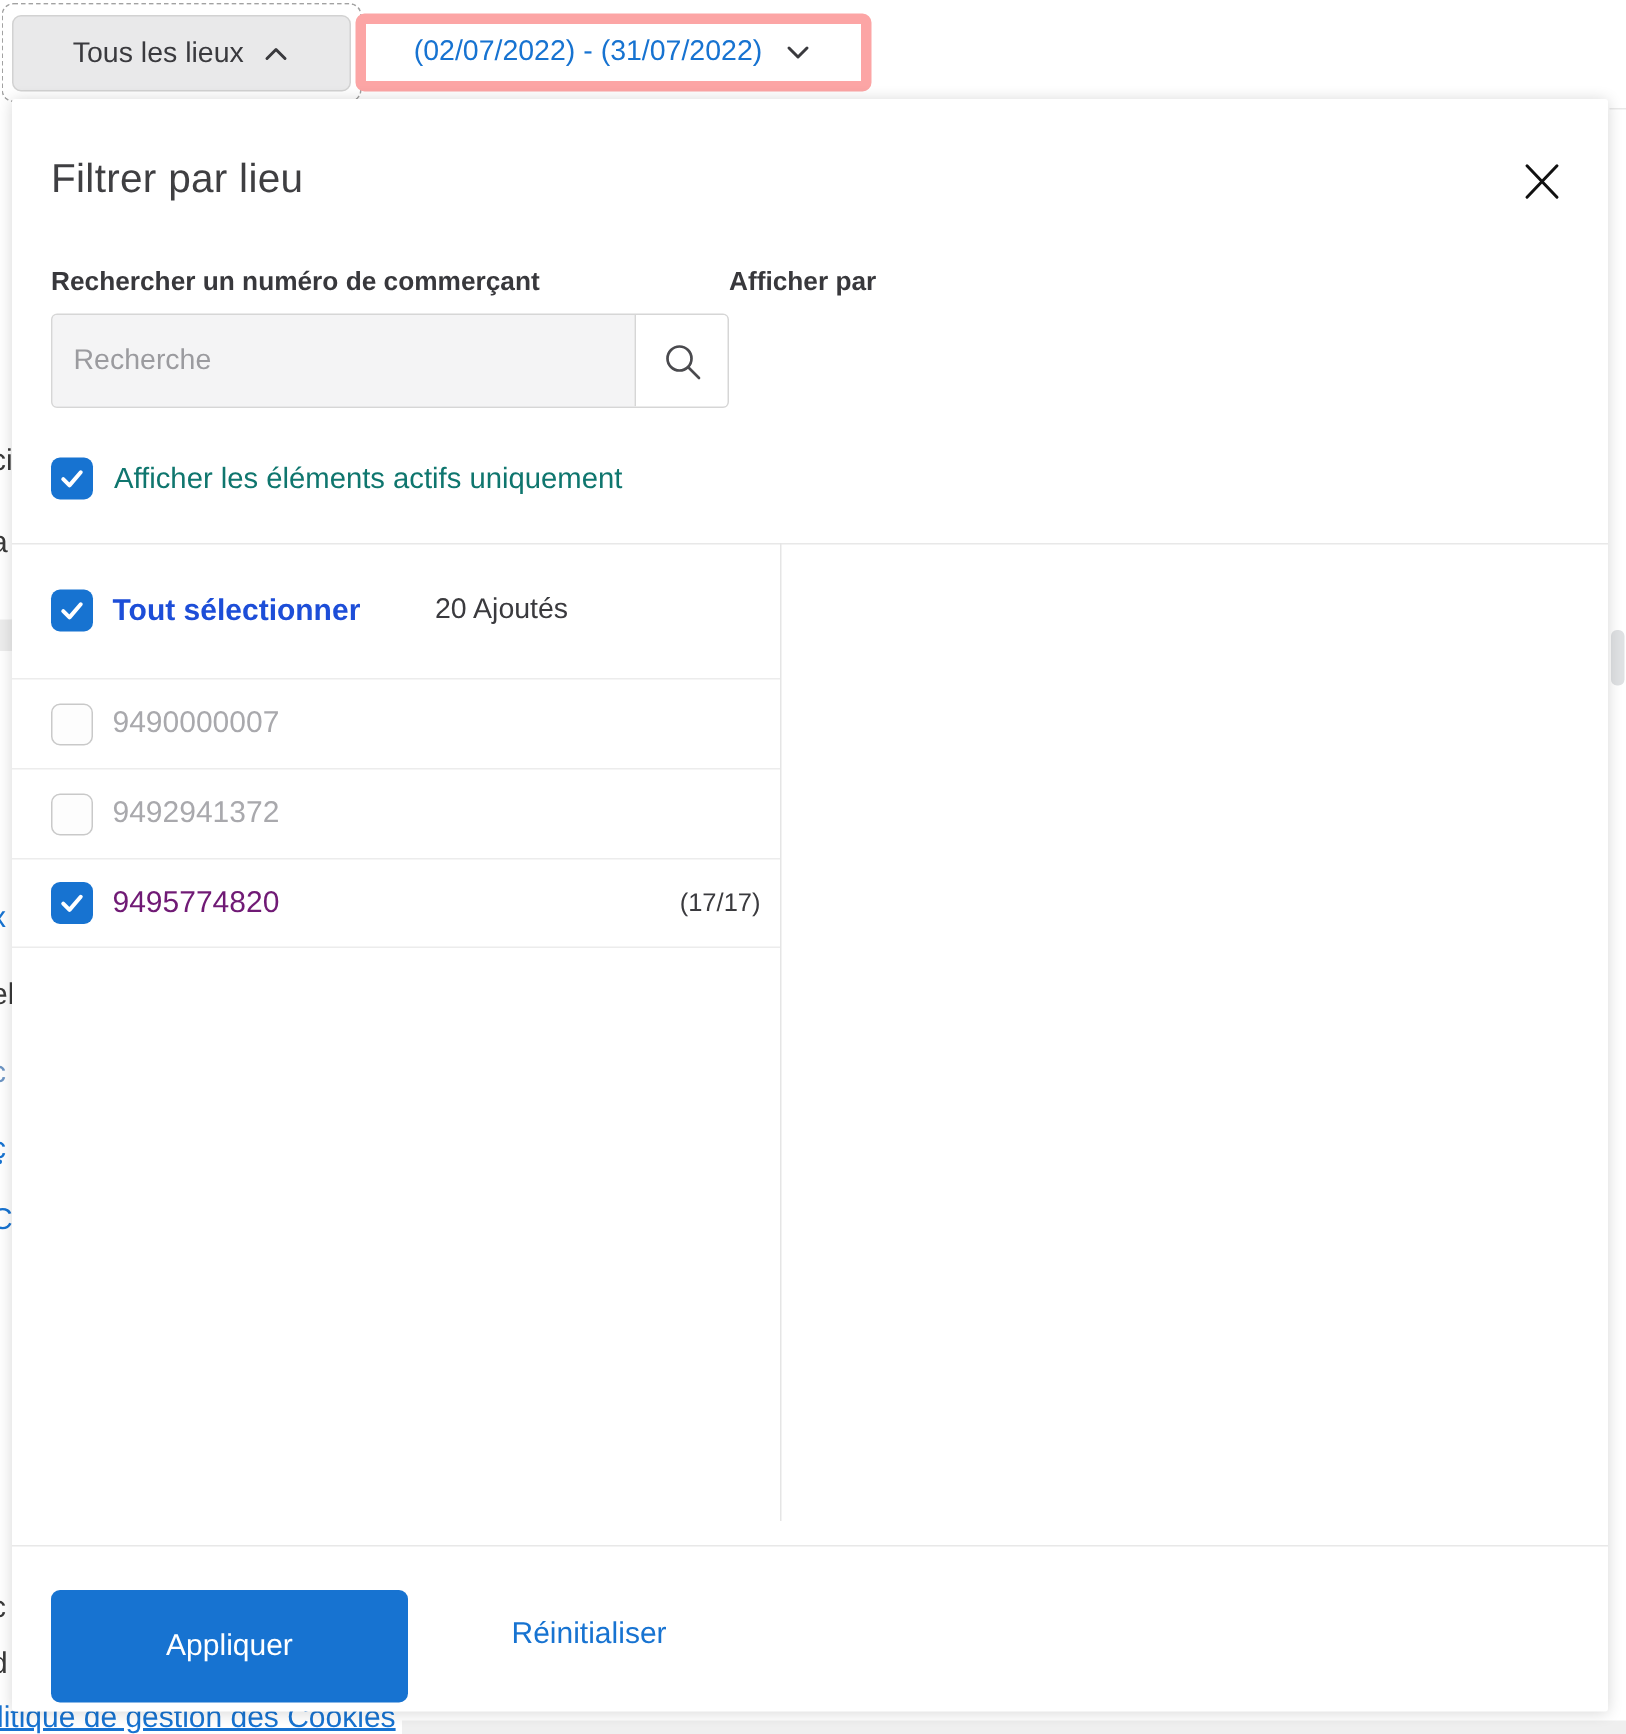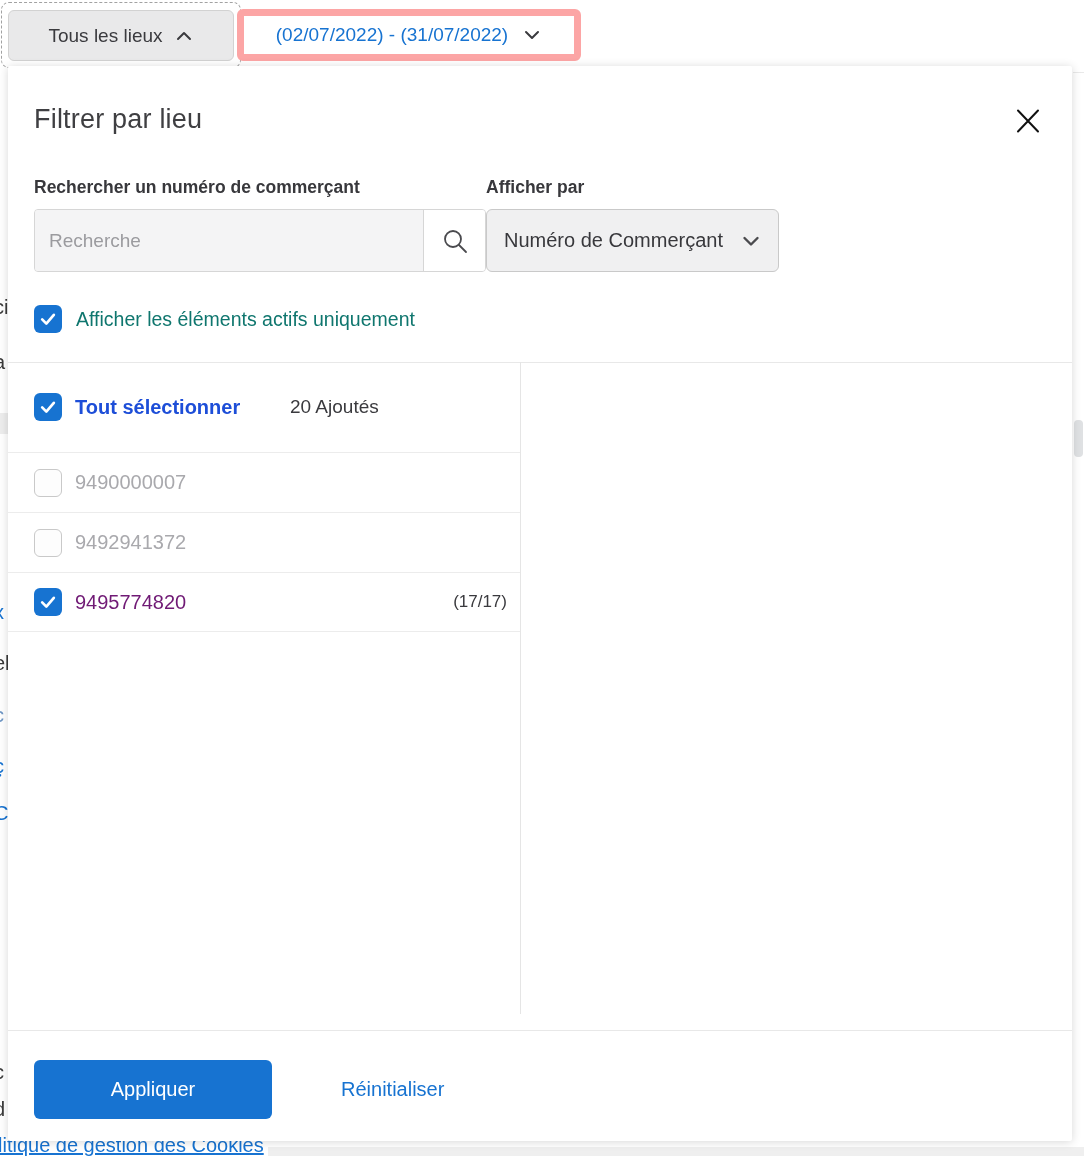--- a/index.html
+++ b/index.html
@@ -64,21 +64,21 @@
   .selectall-row .added{font-size:19px;color:#3a3a3e;position:absolute;left:282px;}
 
   .merchant-list{position:absolute;left:0;top:386px;width:512px;}
   .m-row{height:60px;display:flex;align-items:center;padding-left:26px;box-sizing:border-box;border-top:1px solid #ececec;}
   .m-row:last-child{border-bottom:1px solid #ececec;}
   .m-row .mid{font-size:20px;margin-left:13px;}
   .m-row .mid.off{color:#a9a9ad;}
   .m-row .mid.on{color:#701a75;}
   .m-row .mcount{margin-left:auto;margin-right:13px;font-size:17px;color:#3a3a3e;}
 
-  .apply-btn{position:absolute;left:26px;top:994px;width:238px;height:59px;background:#1773d1;color:#fff;font-size:20px;
+  .apply-btn{position:absolute;left:26px;top:994px;width:238px;height:75px;background:#1773d1;color:#fff;font-size:20px;
     border:none;border-radius:6px;cursor:pointer;font-family:inherit;}
   .reset-link{position:absolute;left:333px;top:994px;height:59px;display:flex;align-items:center;font-size:20px;color:#1773d1;cursor:pointer;background:none;border:none;padding:0;font-family:inherit;}
 </style>
 </head>
 <body>
 
 <div id="bg-frags">
     <span class="bg-frag" style="top: 296px; left: -6px; color: rgb(58, 58, 58);">ci</span>
     <span class="bg-frag" style="top: 351px; left: -6px; color: rgb(58, 58, 58);">a</span>
     <span class="bg-frag" style="top: 601px; left: -6px; color: rgb(23, 115, 209);">x</span>
@@ -128,26 +128,20 @@
   <div class="search-group">
     <input type="text" placeholder="Recherche" style="">
     <button class="search-btn">
       <svg width="28" height="28" viewBox="0 0 28 28">
         <circle cx="12" cy="12" r="8" fill="none" stroke="#4a4a4e" stroke-width="1.8"></circle>
         <path d="M18 18 L25 25" stroke="#4a4a4e" stroke-width="1.8" stroke-linecap="round"></path>
       </svg>
     </button>
   </div>
 
-  <div class="display-select">
-    <span>Numéro de Commerçant</span>
-    <svg width="22" height="22" viewBox="0 0 22 22">
-      <path d="M4.5 8l6.5 6.5L17.5 8" fill="none" stroke="#4a4a4e" stroke-width="2.4" stroke-linecap="round" stroke-linejoin="round"></path>
-    </svg>
-  </div>
 
   <div class="active-row">
     <span class="cb cb-checked">
       <svg width="20" height="20" viewBox="0 0 24 24">
         <path d="M5 12.5l5 5 9-10.5" fill="none" stroke="#fff" stroke-width="3.2" stroke-linecap="round" stroke-linejoin="round"></path>
       </svg>
     </span>
     <span class="lbl">Afficher les éléments actifs uniquement</span>
   </div>
 

